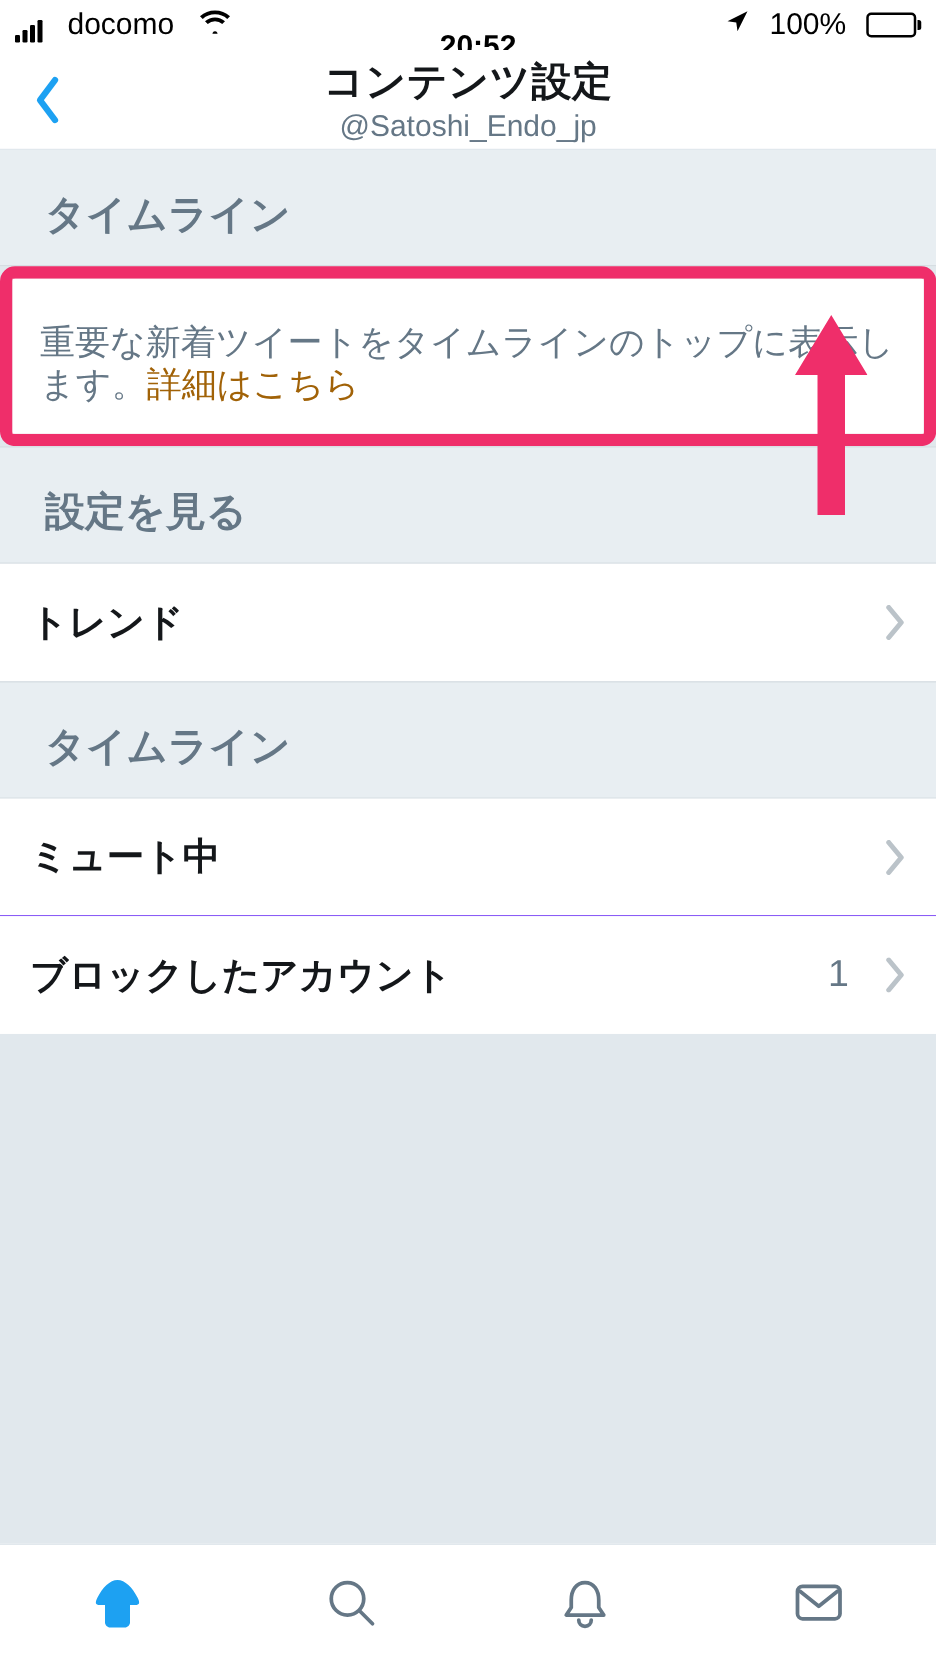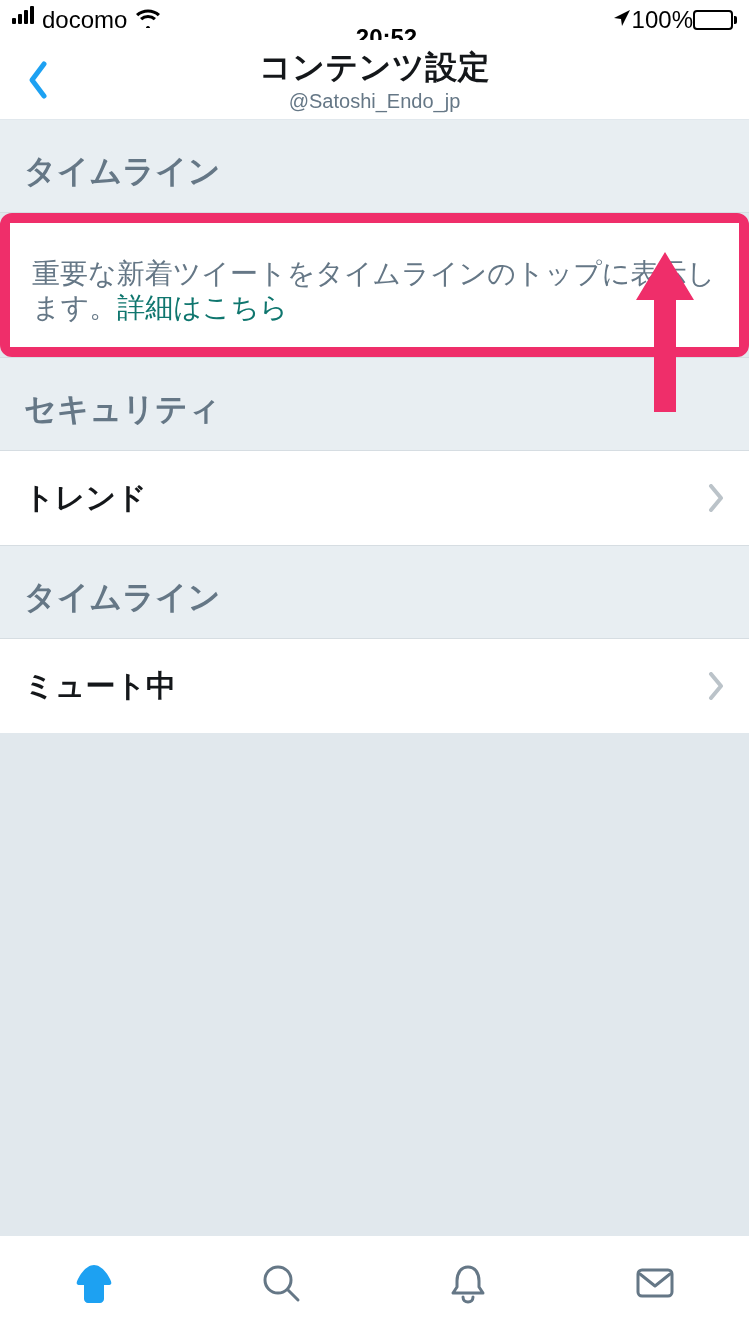--- a/index.html
+++ b/index.html
@@ -21,27 +21,27 @@
       background: #fff;
       display: flex;
       align-items: center;
       justify-content: space-between;
       padding: 0 12px;
       font-size: 24px;
       font-weight: 500;
     }
     .status-left {
       display: flex;
-      align-items: flex-start;
-      gap: 8px;
+      align-items: flex-end;
+      gap: 20px;
     }
     .status-right {
       display: flex;
       align-items: center;
-      gap: 0;
+      gap: 16px;
     }
     .signal-bars {
       display: inline-flex;
       align-items: flex-end;
       gap: 2px;
       height: 18px;
     }
     .signal-bars span {
       display: inline-block;
       width: 4px;
@@ -104,26 +104,26 @@
       flex: 1;
       text-align: center;
     }
     .nav-title {
       font-size: 32px;
       font-weight: 700;
       color: #14171a;
       letter-spacing: 0.5px;
     }
     .nav-subtitle {
-      font-size: 20px;
+      font-size: 24px;
       font-weight: 400;
       color: #657786;
     }
     .section-header {
-      padding: 30px 24px 18px;
+      padding: 30px 36px 18px;
       font-size: 32px;
       font-weight: 600;
       color: #657786;
       background: #e8eef2;
       border-bottom: 1px solid #d6dde2;
     }
     .section-header.after-cell {
       border-top: 1px solid #d6dde2;
     }
     .highlight-wrapper {
@@ -165,21 +165,21 @@
       top: 3px;
       box-shadow: 0 2px 4px rgba(0,0,0,0.2);
     }
     .toggle-desc {
       margin-top: 14px;
       font-size: 28px;
       line-height: 34px;
       color: #657786;
     }
     .link-text {
-      color: #0f766e;
+      color: #a16207;
     }
     .arrow-up {
       position: absolute;
       left: 636px;
       top: 252px;
       width: 58px;
       height: 160px;
       z-index: 10;
     }
     .arrow-up svg { display:block;}
@@ -294,21 +294,21 @@
     </div>
   </div>
 </div>
 
 <div class="arrow-up">
   <svg width="58" height="160" viewBox="0 0 58 160">
     <polygon points="29,0 58,48 40,48 40,160 18,160 18,48 0,48" fill="#ef2e6a"></polygon>
   </svg>
 </div>
 
-<div class="section-header after-cell">セキュリティ</div>
+<div class="section-header after-cell">設定を見る</div>
 
 <div class="cell-list">
   <div class="nav-cell">
     <div class="nav-cell-label">トレンド</div>
     <div class="nav-cell-right">
       <svg class="chevron" viewBox="0 0 18 28">
           <polyline points="4,2 14,14 4,26" fill="none" stroke="currentColor" stroke-width="4" stroke-linecap="round" stroke-linejoin="round"></polyline>
         </svg>
     </div>
   </div>
@@ -318,20 +318,29 @@
 
 <div class="cell-list">
   <div class="nav-cell">
     <div class="nav-cell-label">ミュート中</div>
     <div class="nav-cell-right">
       <svg class="chevron" viewBox="0 0 18 28">
           <polyline points="4,2 14,14 4,26" fill="none" stroke="currentColor" stroke-width="4" stroke-linecap="round" stroke-linejoin="round"></polyline>
         </svg>
     </div>
   </div>
+  <div class="nav-cell">
+    <div class="nav-cell-label">ブロックしたアカウント</div>
+    <div class="nav-cell-right">
+      <span class="nav-cell-value">1</span>
+      <svg class="chevron" viewBox="0 0 18 28">
+          <polyline points="4,2 14,14 4,26" fill="none" stroke="currentColor" stroke-width="4" stroke-linecap="round" stroke-linejoin="round"></polyline>
+        </svg>
+    </div>
+  </div>
 </div>
 
 <div class="tab-bar">
   <div class="tab-item">
     <span class="tab-icon active">
       <svg width="48" height="48" viewBox="0 0 48 48">
           <path fill="currentColor" d="M24 6 C18 6 12 12 8 20 C6 24 6 26 10 26 L14 26 L14 40 C14 42 16 44 18 44 L30 44 C32 44 34 42 34 40 L34 26 L38 26 C42 26 42 24 40 20 C36 12 30 6 24 6 Z"></path>
         </svg>
     </span>
   </div>

